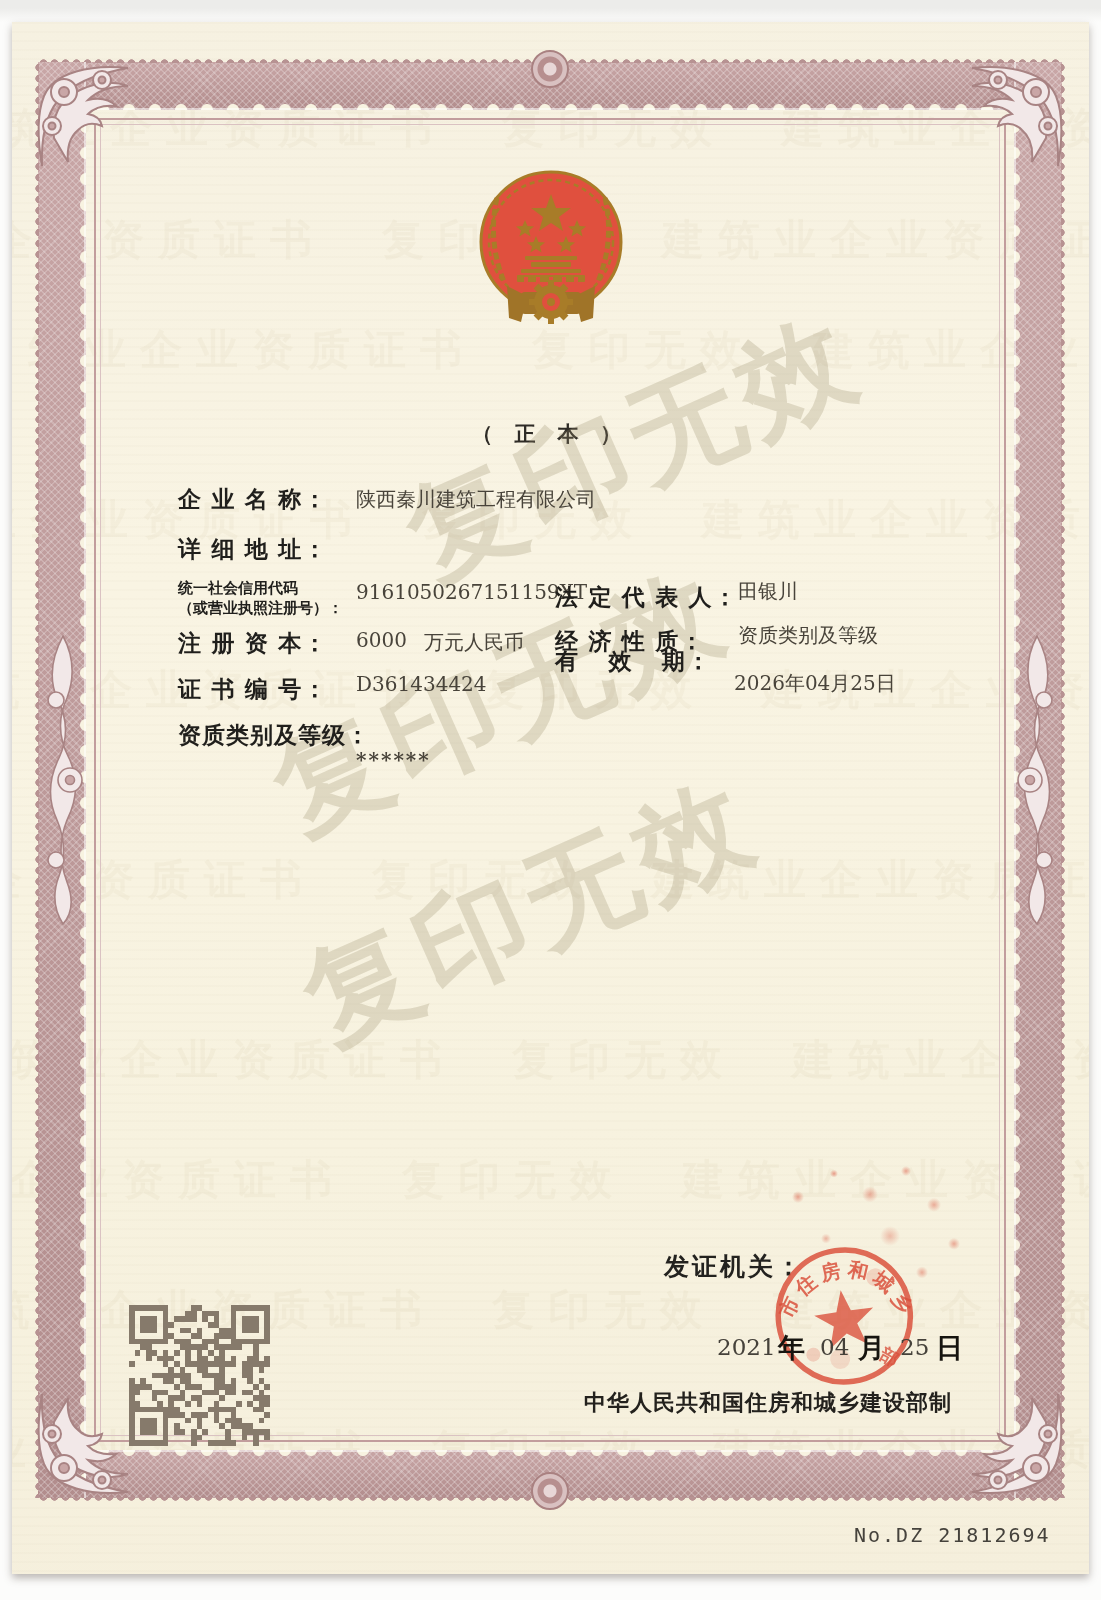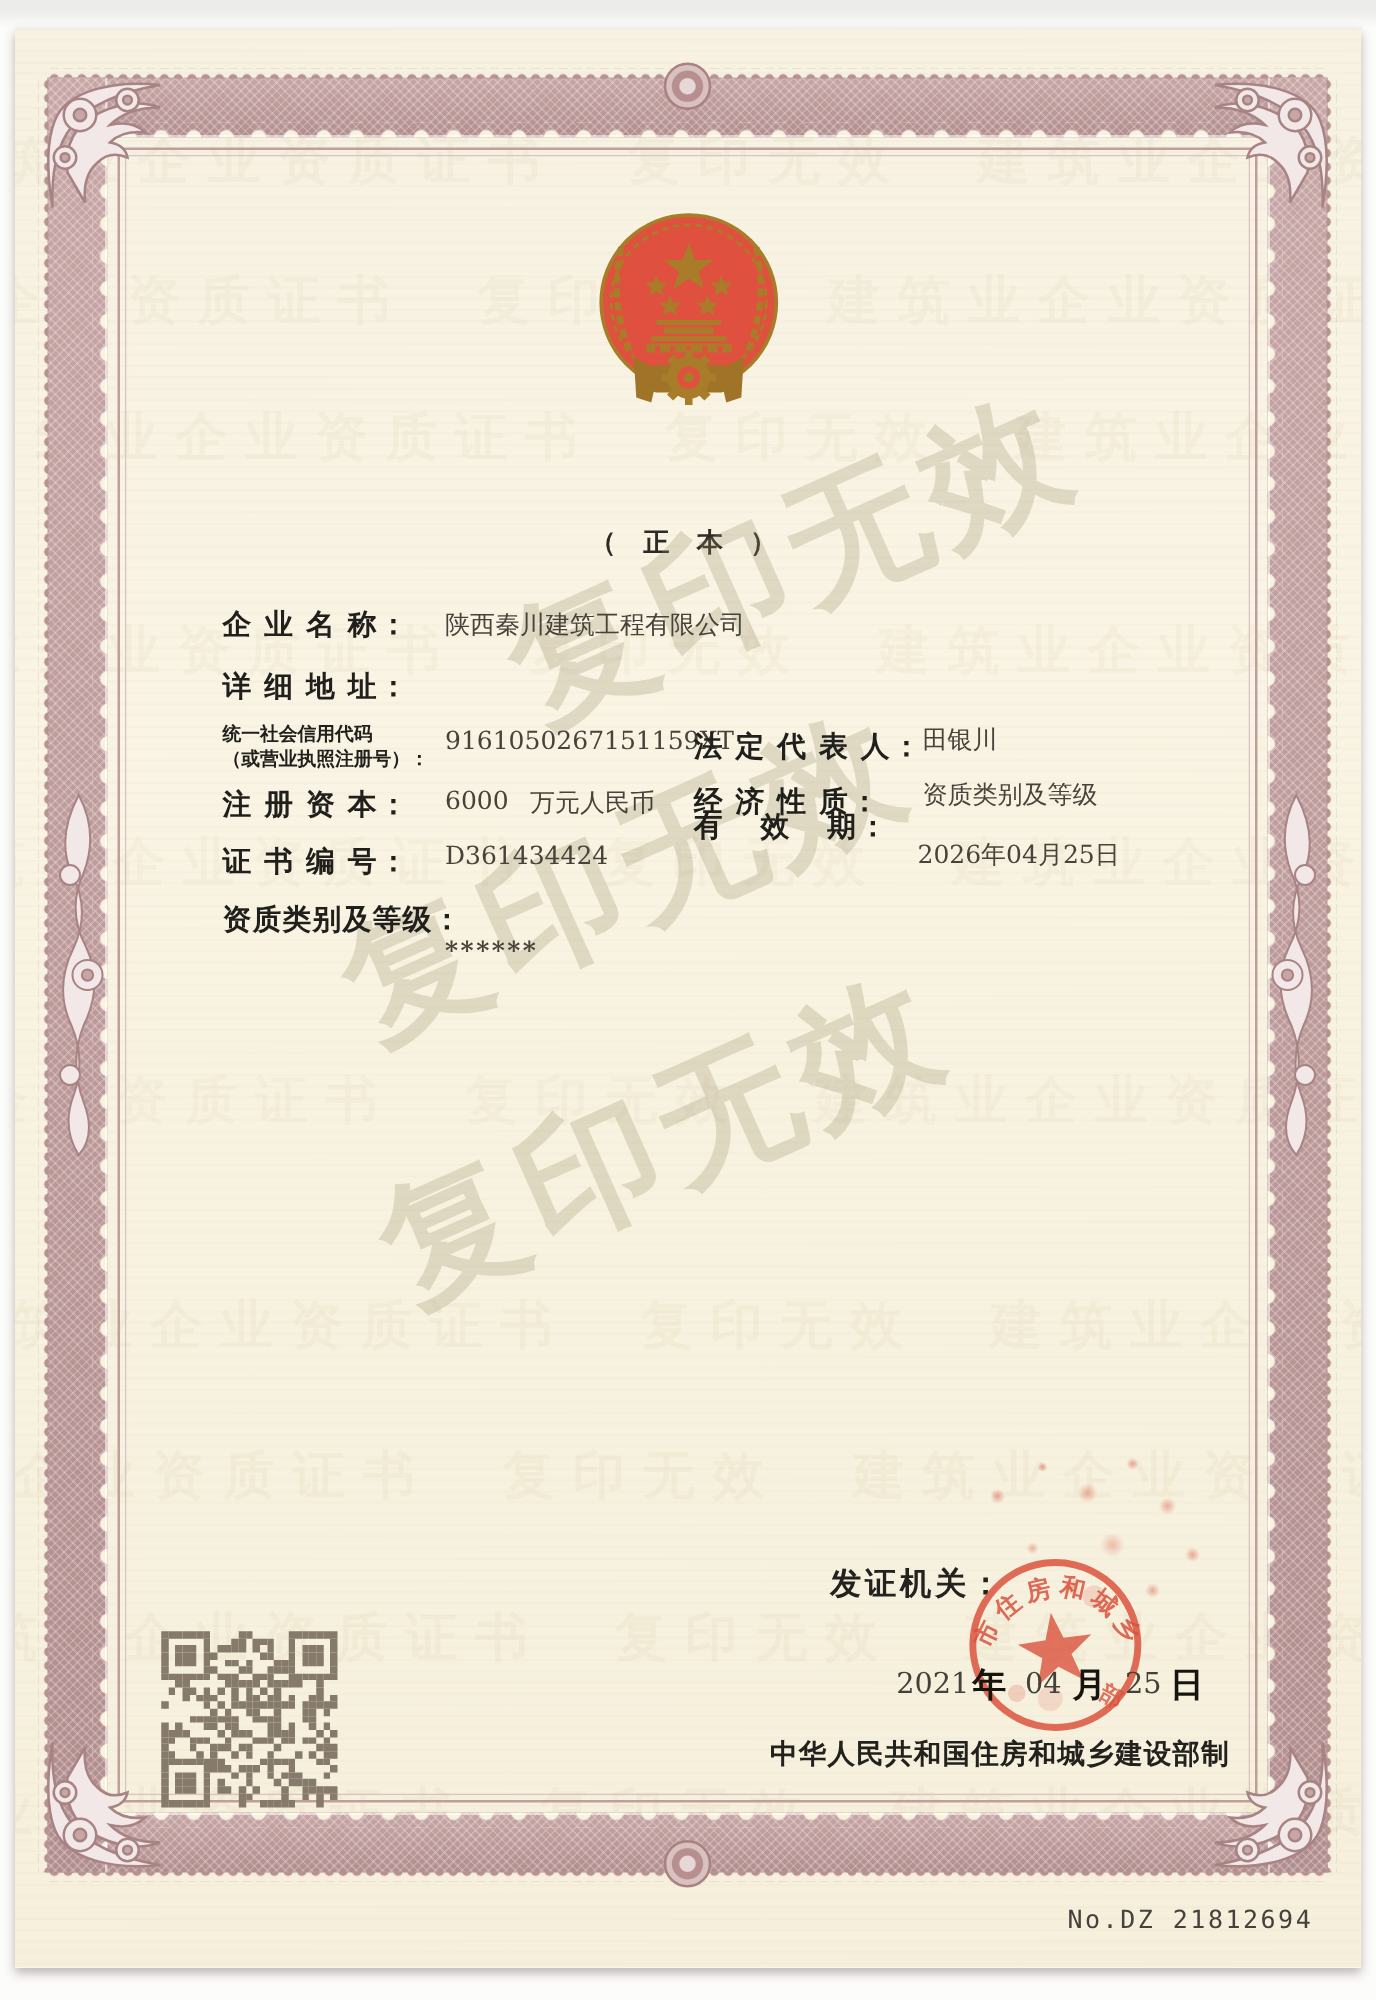--- a/index.html
+++ b/index.html
@@ -97,21 +97,21 @@
   
   .watermark{position:absolute;white-space:nowrap;font-weight:bold;font-size:112px;
     letter-spacing:8px;color:rgba(152,139,104,.26);
     transform:rotate(-24deg);transform-origin:0 100%;line-height:1;}
   
   .issuer-label{position:absolute;left:652px;top:1228px;font-weight:bold;font-size:25px;
     letter-spacing:3px;color:#23221f;}
   .date-num{position:absolute;font-family:"DejaVu Serif","Liberation Serif",serif;
     font-size:23px;color:#45413a;}
   .date-unit{position:absolute;font-weight:bold;font-size:27px;color:#16140f;}
-  .made-by{position:absolute;left:572px;top:1366px;width:400px;text-align:right;
+  .made-by{position:absolute;left:572px;top:1366px;width:400px;text-align:left;
     font-family:"Liberation Serif",serif;font-weight:bold;font-size:22px;
     letter-spacing:1px;color:#23211d;}
   .seal{position:absolute;left:756px;top:1216px;width:152px;height:152px;
     transform:rotate(-8deg);opacity:.92;}
   .seal svg{width:100%;height:100%;}
   .seal-smudge{position:absolute;left:762px;top:1136px;width:200px;height:130px;
     background:
       radial-gradient(circle 5px at 12% 30%,rgba(214,66,44,.45),transparent 6px),
       radial-gradient(circle 3px at 30% 12%,rgba(214,66,44,.5),transparent 4px),
       radial-gradient(circle 7px at 48% 28%,rgba(214,66,44,.38),transparent 8px),

